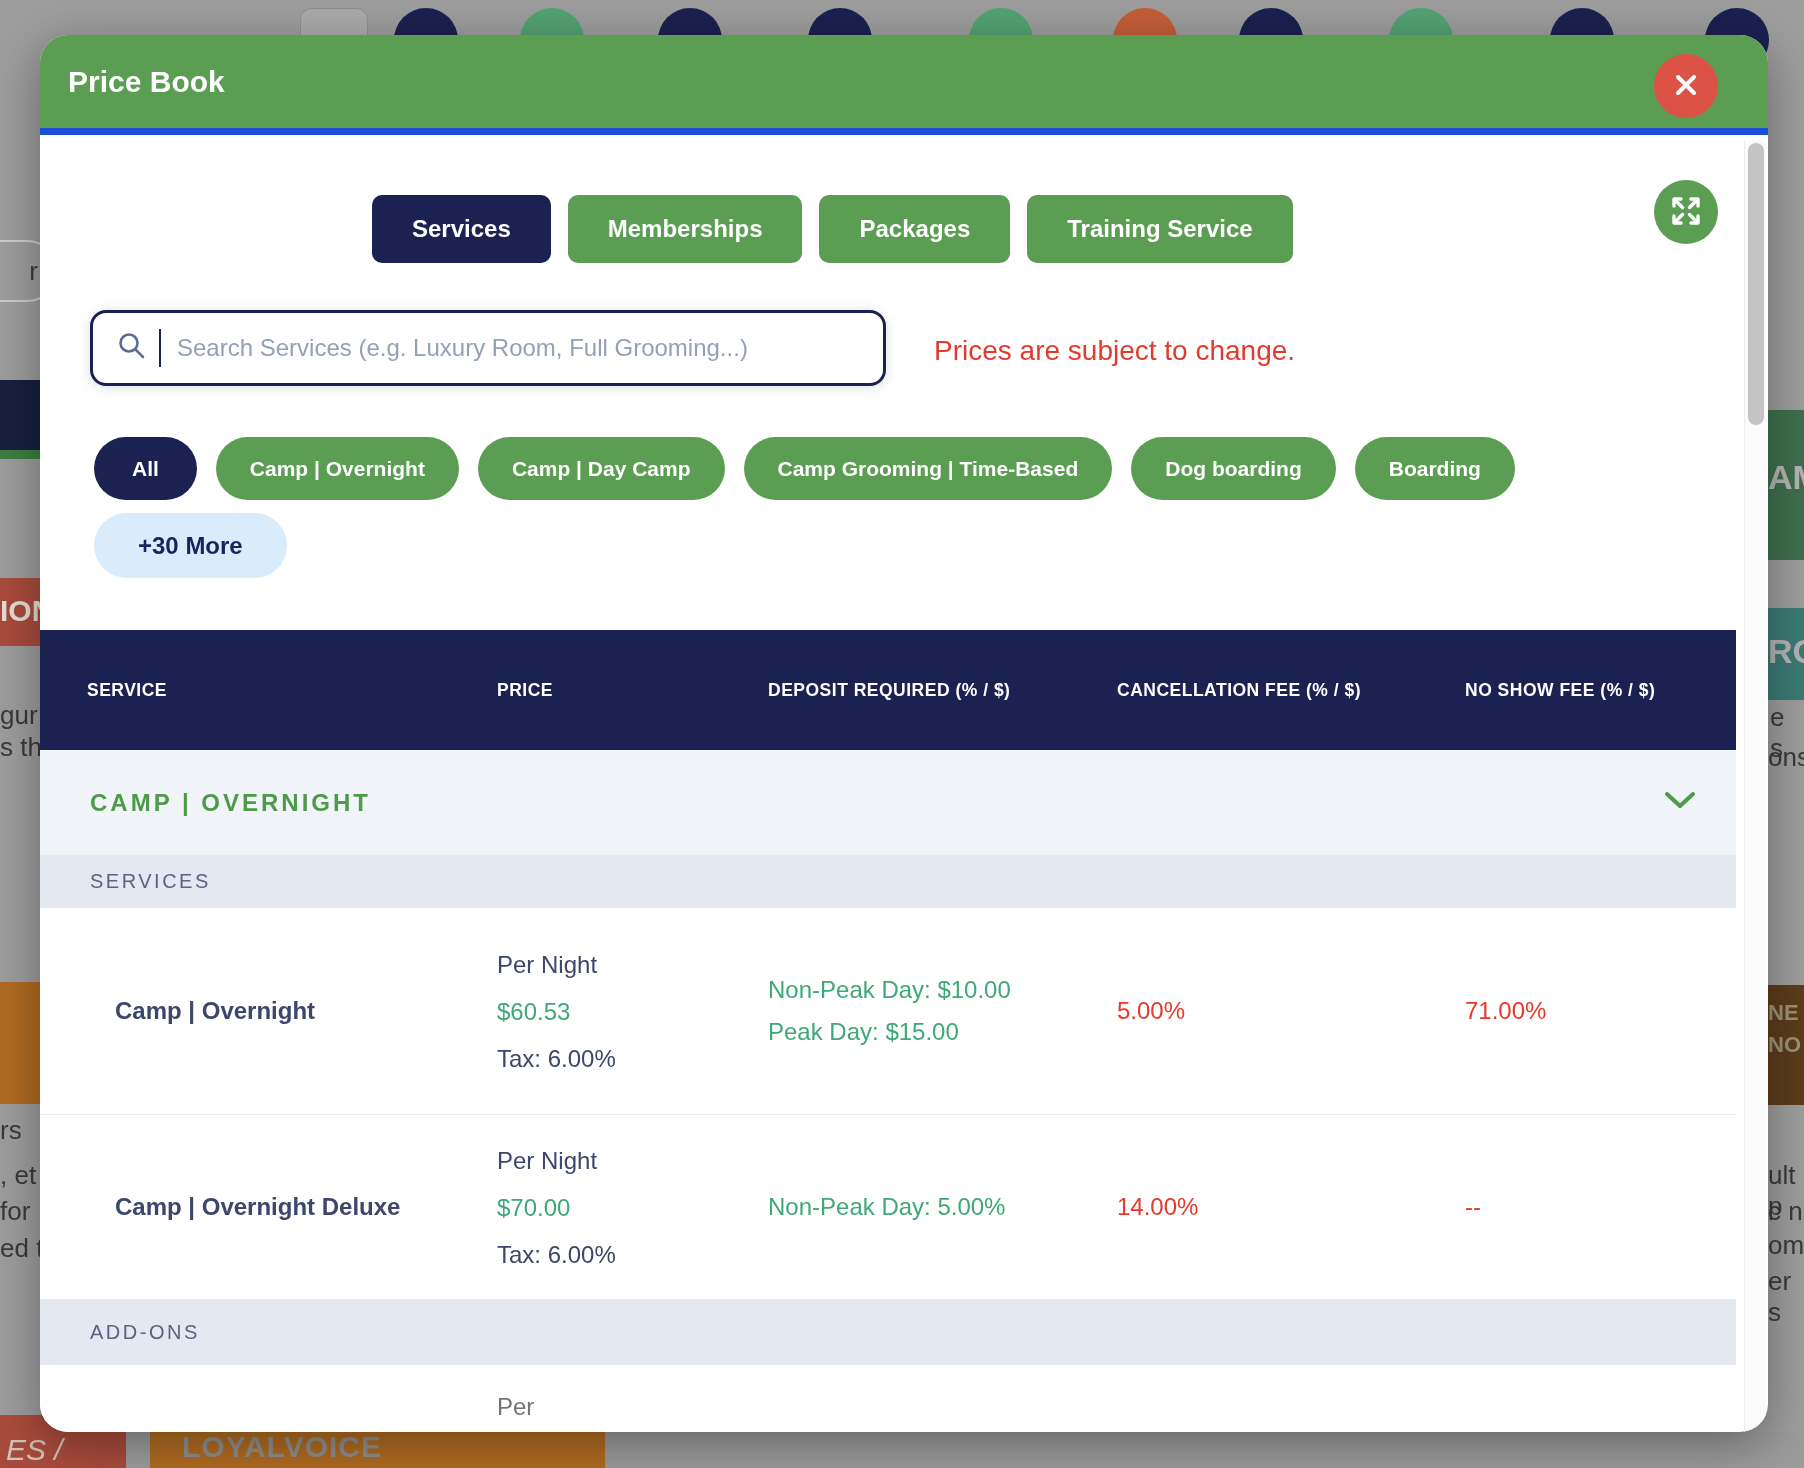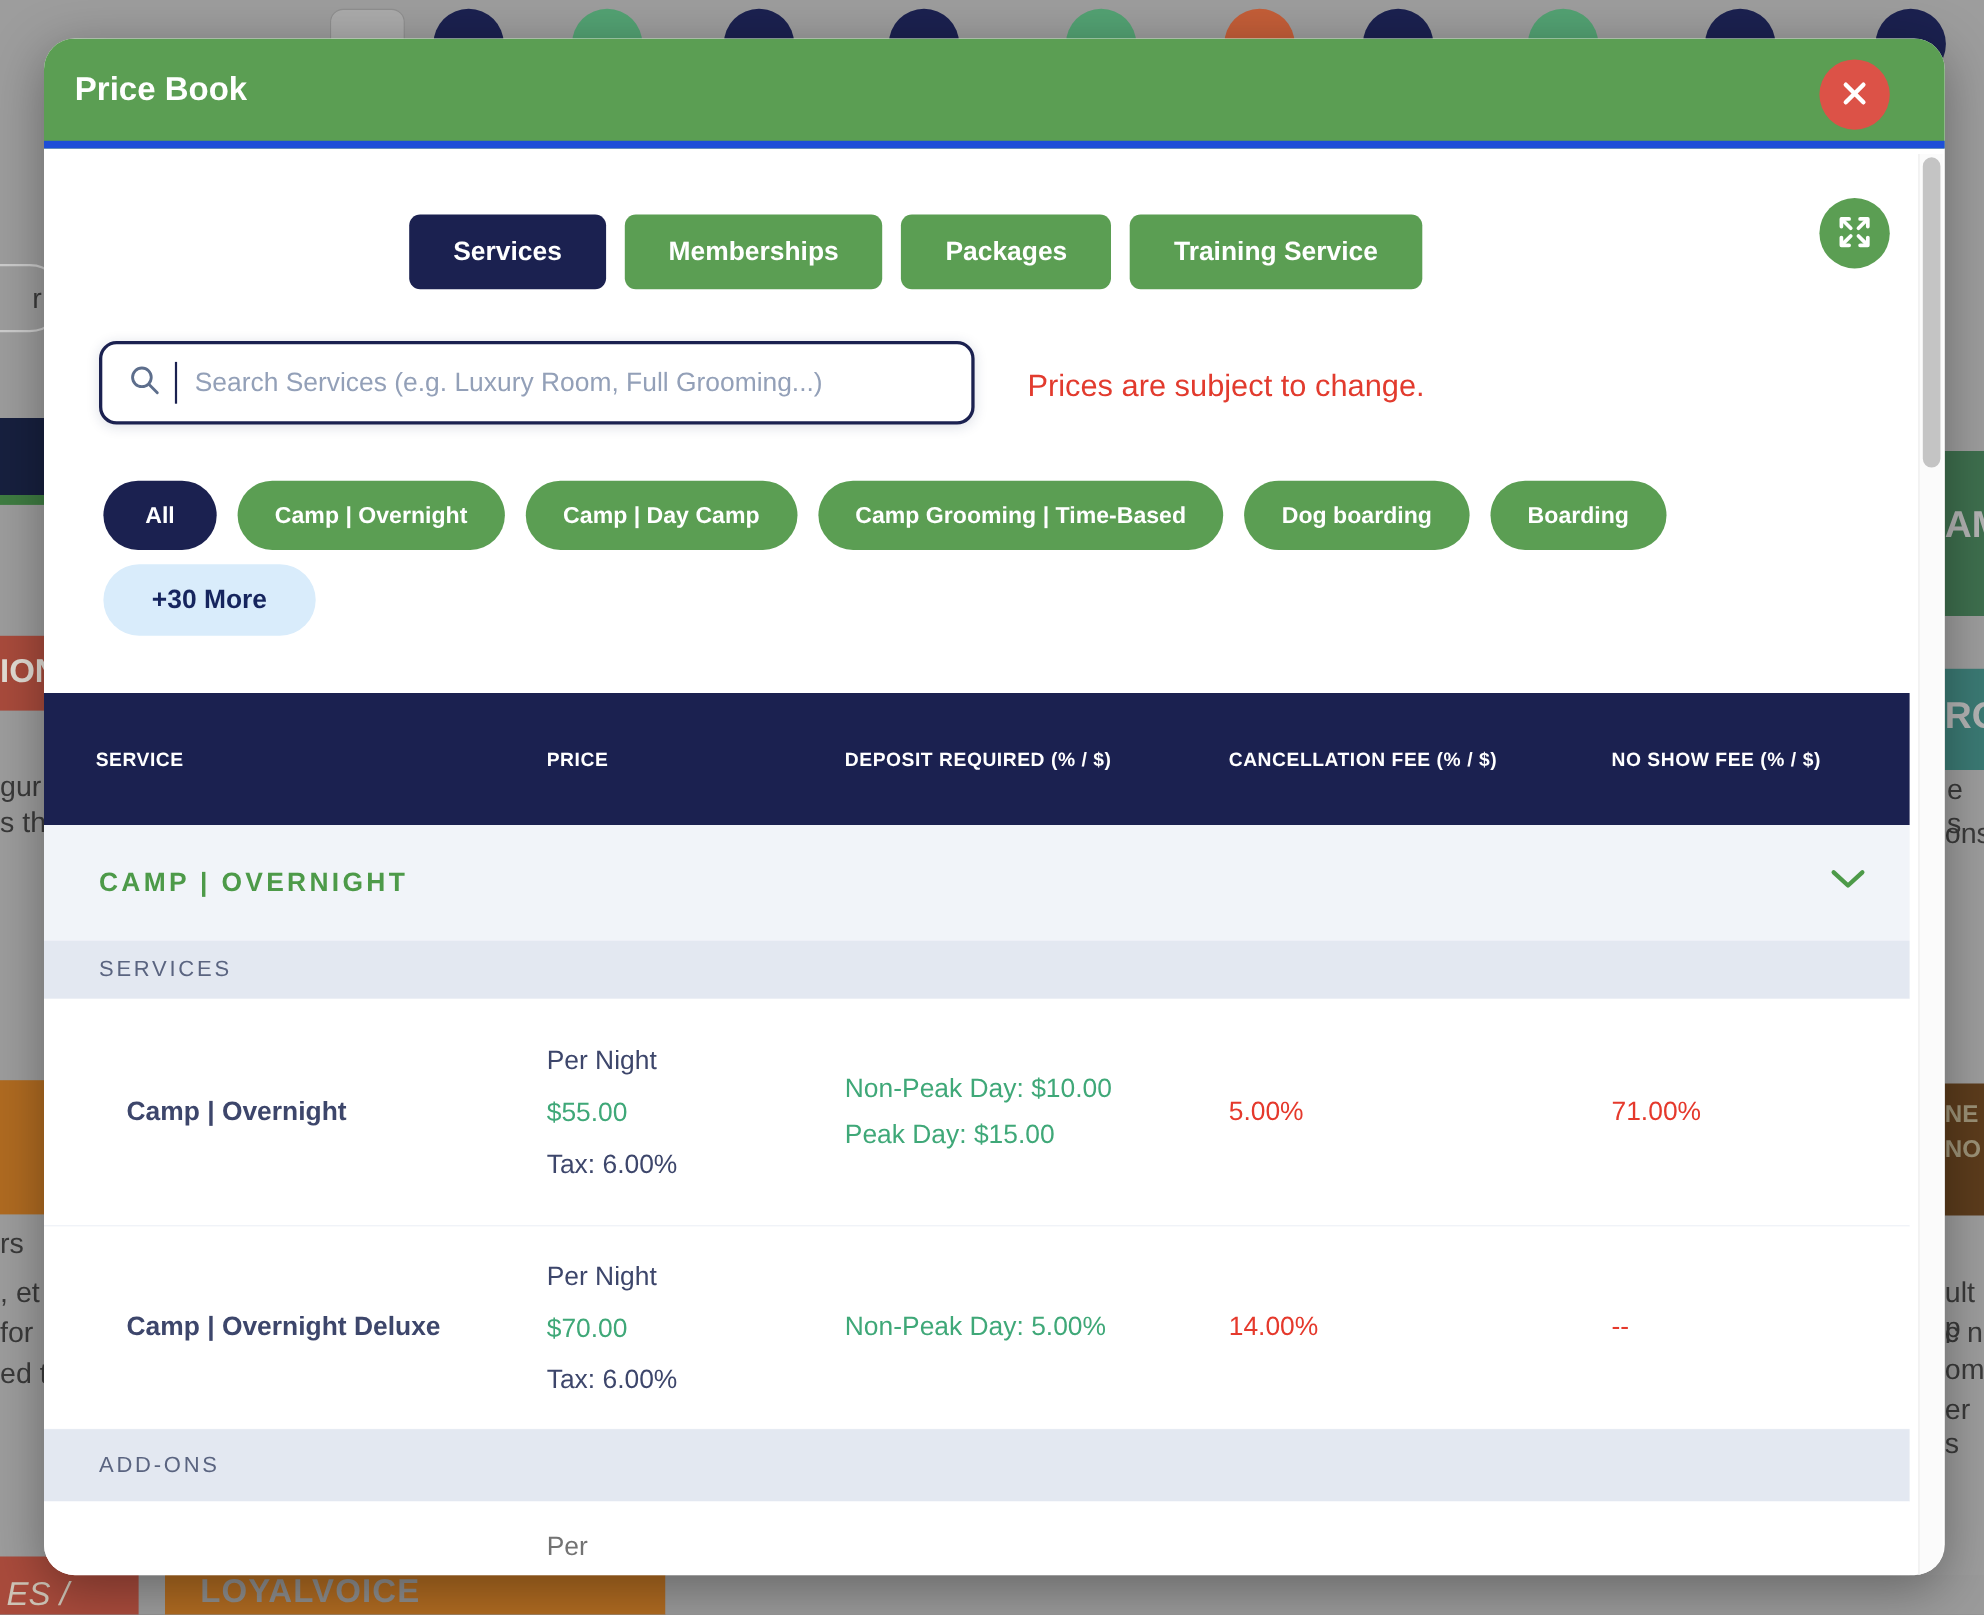--- a/index.html
+++ b/index.html
@@ -211,21 +211,21 @@
       <div class="band">
           <span>SERVICES</span>
         </div>
 
       <div class="trow drow r1">
         <div class="cell">
             <div class="svc">Camp | Overnight</div>
           </div>
         <div class="cell c2p pricecell">
           <div>Per Night</div>
-          <div class="money">$55.00</div>
+          <div class="money">$60.53</div>
           <div>Tax: 6.00%</div>
         </div>
         <div class="cell c3p depcell">
           <div>Non-Peak Day: $10.00</div>
           <div>Peak Day: $15.00</div>
         </div>
         <div class="cell c4p">
             <div class="fee">5.00%</div>
           </div>
         <div class="cell c5p">

